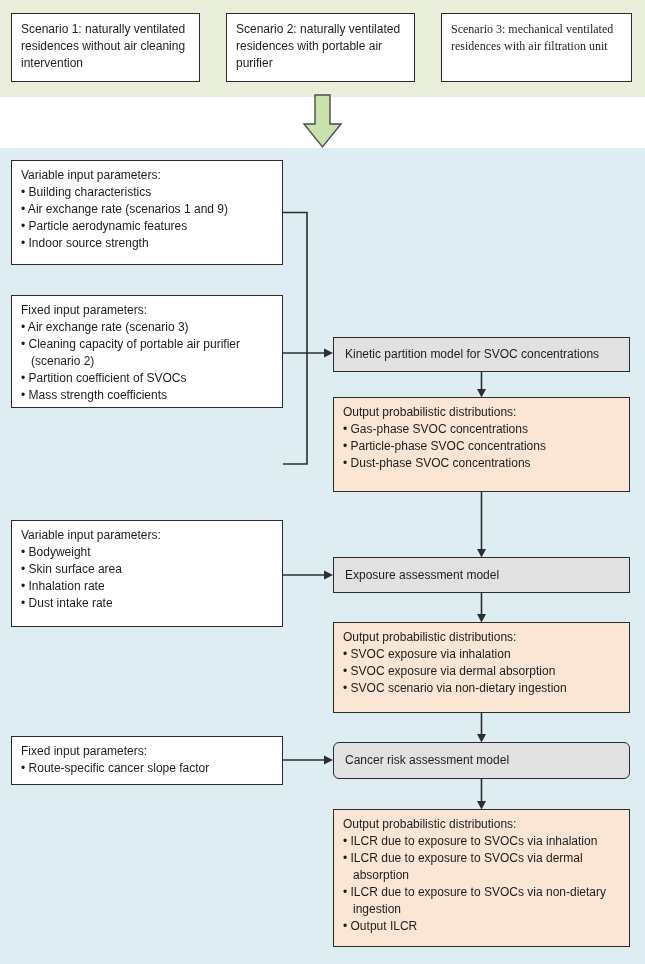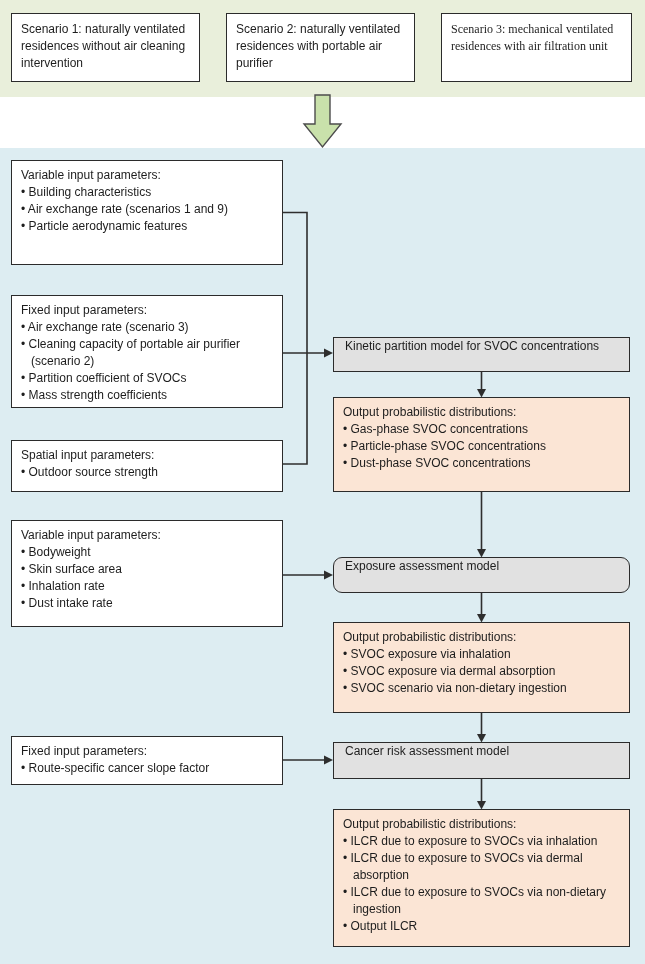--- a/index.html
+++ b/index.html
@@ -45,21 +45,21 @@
     position:absolute;
     box-sizing:border-box;
     border:1.5px solid var(--box-border);
     font-size:12px;line-height:17px;
     padding:6px 9px;
   }
   .wbox{background:var(--input-box-bg);}
   .obox{background:var(--output-box-bg);}
   .gbox{
     background:var(--model-box-bg);
-    display:flex;align-items:flex-start;
+    display:flex;align-items:center;
     padding:0 18px 0 11px;
   }
   .li{padding-left:10px;text-indent:-10px;}
   .connectors{position:absolute;left:0;top:0;pointer-events:none;}
   .ln{fill:none;stroke:var(--connector);stroke-width:1.6;}
   .ah{fill:var(--connector);stroke:none;}
 </style>
 </head>
 <body>
 
@@ -94,57 +94,54 @@
     <polygon class="ah" points="333,760 324,755.5 324,764.5"></polygon>
     <path class="ln" d="M481.5,779 V802"></path>
     <polygon class="ah" points="481.5,809.5 477,801 486,801"></polygon>
   </svg>
 
   <div class="box wbox" style="left:11px;top:160px;width:272px;height:105px;">
     <div>Variable input parameters:</div>
     <div class="li">• Building characteristics</div>
     <div class="li">• Air exchange rate (scenarios 1 and 9)</div>
     <div class="li">• Particle aerodynamic features</div>
+    <div class="li">• Indoor source strength</div>
   </div>
 
   <div class="box wbox" style="left:11px;top:295px;width:272px;height:113px;">
     <div>Fixed input parameters:</div>
     <div class="li">• Air exchange rate (scenario 3)</div>
     <div class="li">• Cleaning capacity of portable air purifier (scenario 2)</div>
     <div class="li">• Partition coefficient of SVOCs</div>
     <div class="li">• Mass strength coefficients</div>
   </div>
 
-  <div class="box wbox" style="left:11px;top:440px;width:272px;height:52px;">
-    <div>Spatial input parameters:</div>
-    <div class="li">• Outdoor source strength</div>
-  </div>
 
   <div class="box wbox" style="left:11px;top:520px;width:272px;height:107px;">
     <div>Variable input parameters:</div>
     <div class="li">• Bodyweight</div>
     <div class="li">• Skin surface area</div>
     <div class="li">• Inhalation rate</div>
     <div class="li">• Dust intake rate</div>
   </div>
 
   <div class="box wbox" style="left:11px;top:736px;width:272px;height:49px;">
     <div>Fixed input parameters:</div>
     <div class="li">• Route-specific cancer slope factor</div>
   </div>
 
   <div class="box gbox" style="left:333px;top:337px;width:297px;height:35px;">
     <span>Kinetic partition model for SVOC concentrations</span>
   </div>
 
-  <div class="box gbox" style="left:333px;top:557px;width:297px;height:36px;border-radius:9px;">
+  <div class="box gbox" style="left:333px;top:557px;width:297px;height:36px;">
     <span>Exposure assessment model</span>
   </div>
 
-  <div class="box gbox" style="left:333px;top:742px;width:297px;height:37px;">
+  <div class="box gbox" style="left:333px;top:742px;width:297px;height:37px;border-radius:6px;">
     <span>Cancer risk assessment model</span>
   </div>
 
   <div class="box obox" style="left:333px;top:397px;width:297px;height:95px;">
     <div>Output probabilistic distributions:</div>
     <div class="li">• Gas-phase SVOC concentrations</div>
     <div class="li">• Particle-phase SVOC concentrations</div>
     <div class="li">• Dust-phase SVOC concentrations</div>
   </div>
 

